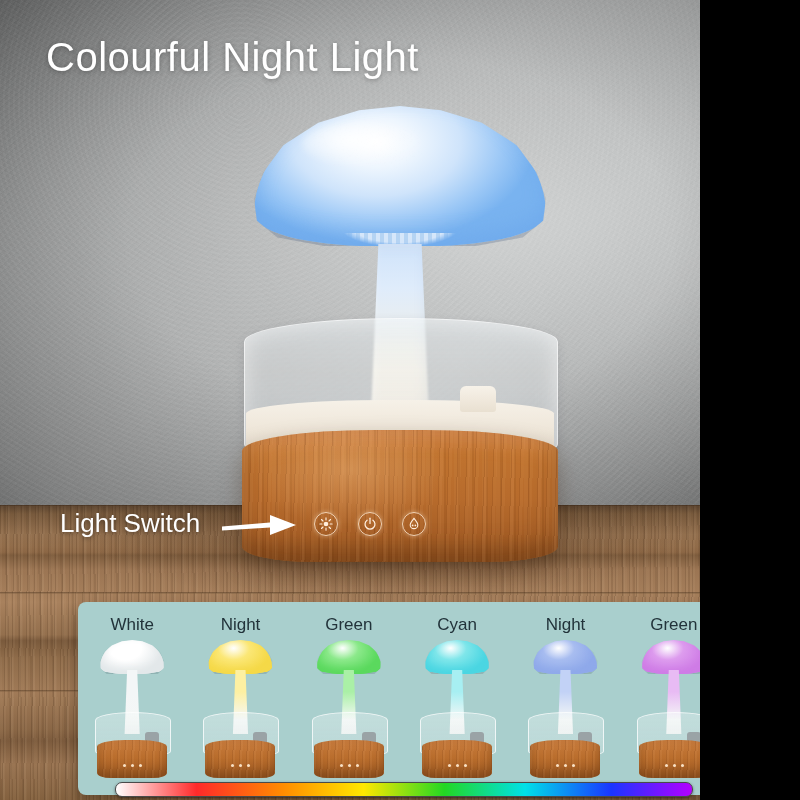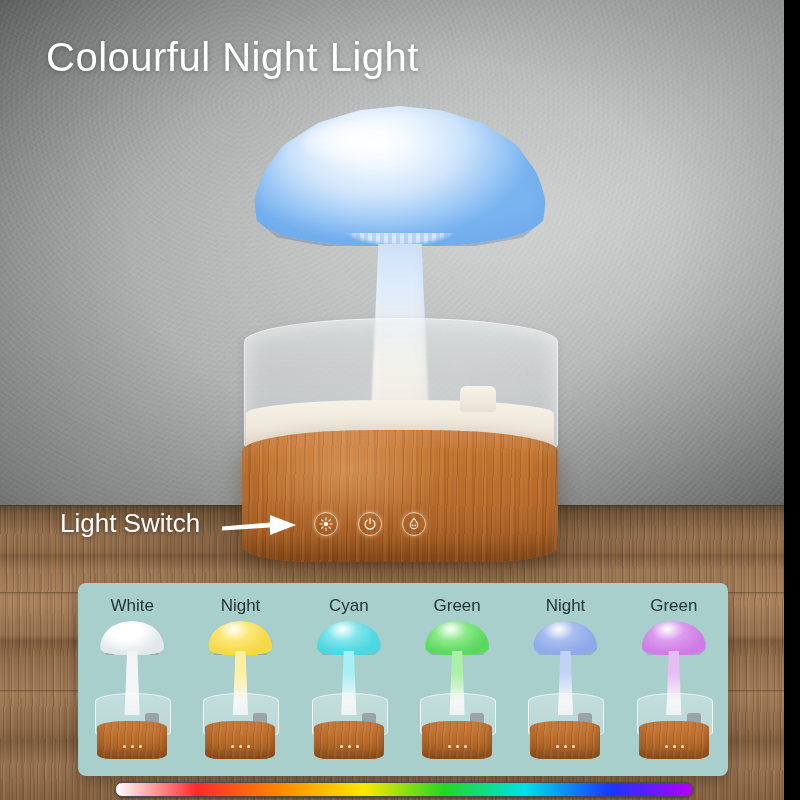--- a/index.html
+++ b/index.html
@@ -5,21 +5,21 @@
   html, body {
     margin: 0;
     padding: 0;
     background: #000;
   }
   body {
     font-family: "Liberation Sans", sans-serif;
   }
   #scene {
     position: relative;
-    width: 784px;
+    width: 700px;
     height: 800px;
     overflow: hidden;
     background: #b4b6b6;
     text-align: right;
   }
 
   
   .wall {
     position: absolute;
     left: 0; top: 0;
@@ -211,21 +211,21 @@
     justify-content: center;
     color: #ffeedd;
   }
   #ctrl-light { left: 72px; }
   #ctrl-power { left: 116px; }
   #ctrl-mist  { left: 160px; }
 
   
   #swatch-panel {
     position: absolute;
-    left: 78px; top: 583px;
+    left: 78px; top: 602px;
     width: 650px; height: 193px;
     background: #a9cfcd;
     border-radius: 8px;
     box-shadow: 0 6px 16px rgba(30,20,10,0.34);
   }
   .swatch-row {
     position: absolute;
     left: 0; top: 0;
     width: 650px; height: 193px;
     display: flex;
@@ -407,50 +407,50 @@
             <div class="mini-nozzle"></div>
             <div class="mini-base">
               <div class="mini-base-grain"></div>
               <div class="mini-dot" style="left: 26px;"></div>
               <div class="mini-dot" style="left: 34px;"></div>
               <div class="mini-dot" style="left: 42px;"></div>
             </div>
           </div>
         </div>
         <div class="swatch">
+          <div class="swatch-label">Green</div>
+          <div class="mini">
+            <div class="mini-cap" style="background: radial-gradient(62% 86% at 40% 24%, rgb(255, 255, 255) 0%, rgb(140, 233, 139) 40%, rgb(91, 217, 94) 92%); box-shadow: rgba(40, 60, 70, 0.25) 0px 4px 9px, rgb(91, 217, 94) 0px -4px 8px inset;"></div>
+            <div class="mini-stem" style="background: linear-gradient(rgb(170, 240, 166) 0%, rgb(170, 240, 166) 34%, rgb(244, 247, 246) 78%, rgb(238, 242, 241) 100%);"></div>
+            <div class="mini-tank"></div>
+            <div class="mini-nozzle"></div>
+            <div class="mini-base">
+              <div class="mini-base-grain"></div>
+              <div class="mini-dot" style="left: 26px;"></div>
+              <div class="mini-dot" style="left: 34px;"></div>
+              <div class="mini-dot" style="left: 42px;"></div>
+            </div>
+          </div>
+        </div>
+        <div class="swatch">
           <div class="swatch-label">Cyan</div>
           <div class="mini">
             <div class="mini-cap" style="background: radial-gradient(62% 86% at 40% 24%, rgb(255, 255, 255) 0%, rgb(127, 230, 234) 40%, rgb(75, 214, 226) 92%); box-shadow: rgba(40, 60, 70, 0.25) 0px 4px 9px, rgb(75, 214, 226) 0px -4px 8px inset;"></div>
             <div class="mini-stem" style="background: linear-gradient(rgb(167, 239, 242) 0%, rgb(167, 239, 242) 34%, rgb(244, 247, 246) 78%, rgb(238, 242, 241) 100%);"></div>
             <div class="mini-tank"></div>
             <div class="mini-nozzle"></div>
             <div class="mini-base">
               <div class="mini-base-grain"></div>
               <div class="mini-dot" style="left: 26px;"></div>
               <div class="mini-dot" style="left: 34px;"></div>
               <div class="mini-dot" style="left: 42px;"></div>
             </div>
           </div>
         </div>
         <div class="swatch">
-          <div class="swatch-label">Green</div>
-          <div class="mini">
-            <div class="mini-cap" style="background: radial-gradient(62% 86% at 40% 24%, rgb(255, 255, 255) 0%, rgb(140, 233, 139) 40%, rgb(91, 217, 94) 92%); box-shadow: rgba(40, 60, 70, 0.25) 0px 4px 9px, rgb(91, 217, 94) 0px -4px 8px inset;"></div>
-            <div class="mini-stem" style="background: linear-gradient(rgb(170, 240, 166) 0%, rgb(170, 240, 166) 34%, rgb(244, 247, 246) 78%, rgb(238, 242, 241) 100%);"></div>
-            <div class="mini-tank"></div>
-            <div class="mini-nozzle"></div>
-            <div class="mini-base">
-              <div class="mini-base-grain"></div>
-              <div class="mini-dot" style="left: 26px;"></div>
-              <div class="mini-dot" style="left: 34px;"></div>
-              <div class="mini-dot" style="left: 42px;"></div>
-            </div>
-          </div>
-        </div>
-        <div class="swatch">
           <div class="swatch-label">Night</div>
           <div class="mini">
             <div class="mini-cap" style="background: radial-gradient(62% 86% at 40% 24%, rgb(255, 255, 255) 0%, rgb(168, 189, 240) 40%, rgb(143, 169, 234) 92%); box-shadow: rgba(40, 60, 70, 0.25) 0px 4px 9px, rgb(143, 169, 234) 0px -4px 8px inset;"></div>
             <div class="mini-stem" style="background: linear-gradient(rgb(194, 210, 246) 0%, rgb(194, 210, 246) 34%, rgb(244, 247, 246) 78%, rgb(238, 242, 241) 100%);"></div>
             <div class="mini-tank"></div>
             <div class="mini-nozzle"></div>
             <div class="mini-base">
               <div class="mini-base-grain"></div>
               <div class="mini-dot" style="left: 26px;"></div>
               <div class="mini-dot" style="left: 34px;"></div>

